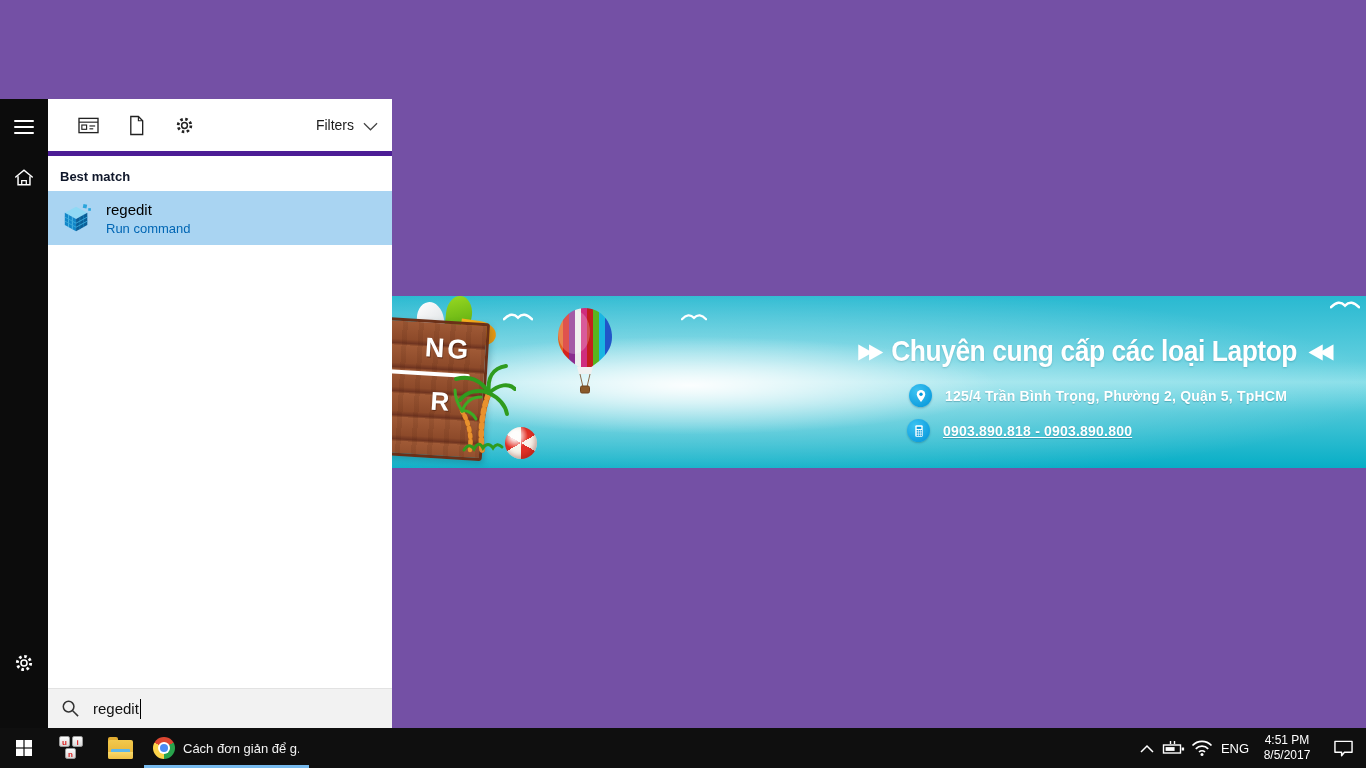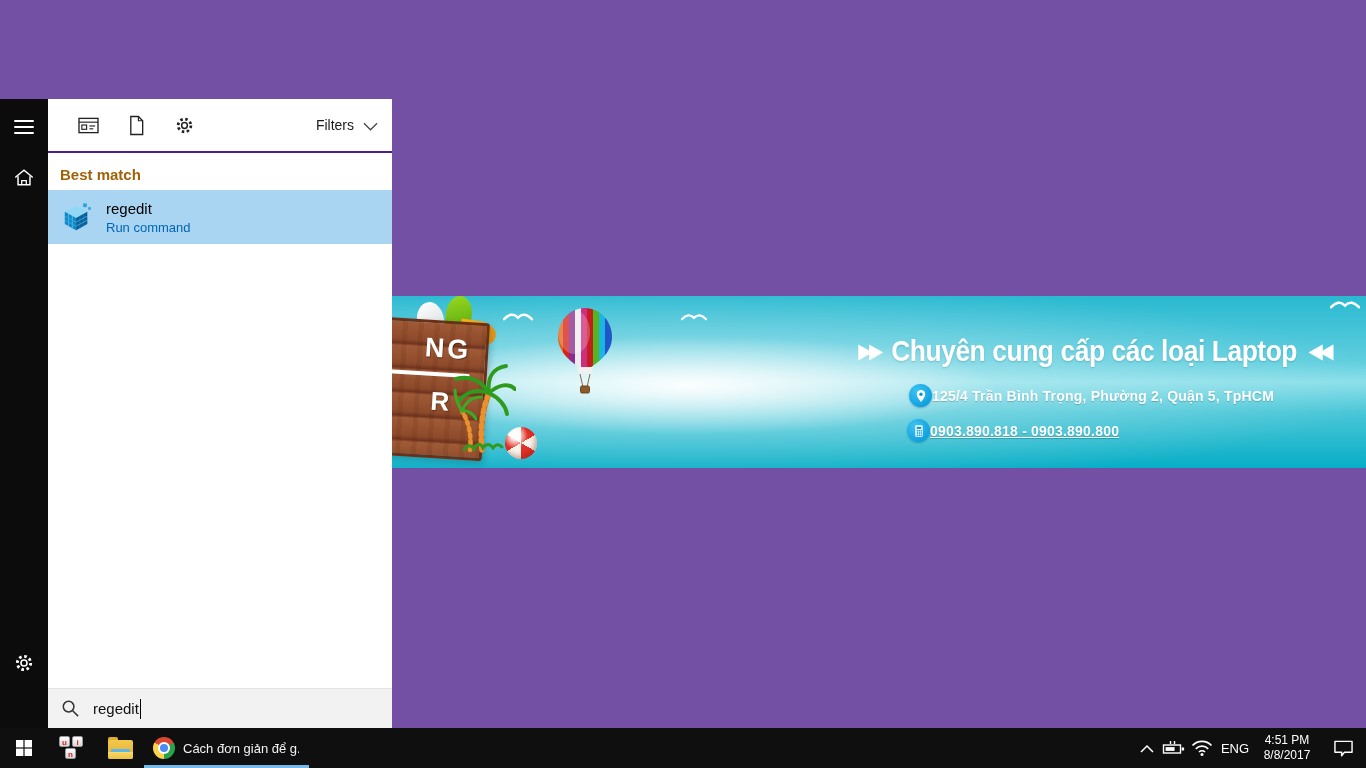--- a/index.html
+++ b/index.html
@@ -19,21 +19,21 @@
       radial-gradient(ellipse 900px 130px at 690px 52%, rgba(255,255,255,.45), rgba(255,255,255,0) 78%),
       linear-gradient(180deg,#29b9d1 0%,#5fcede 38%,#8adfe9 50%,#49c6d7 68%,#07aec6 100%);
   }
   .headline-row{
     position:absolute;top:38px;right:36px;display:flex;align-items:center;gap:13px;
     color:#fff;transform:scaleX(.88);transform-origin:right center;
   }
   .headline-arrow{font-family:"DejaVu Sans",sans-serif;font-size:21px;letter-spacing:-4px;line-height:1;}
   .headline-text{font-size:30px;font-weight:700;letter-spacing:-.5px;white-space:nowrap;
     text-shadow:0 1px 2px rgba(0,90,110,.25);}
-  .info-row{position:absolute;display:flex;align-items:center;color:#fff;}
+  .info-row{position:absolute;display:flex;align-items:center;gap:13px;color:#fff;}
   .info-row.addr{top:88px;left:909px;}
   .info-row.phone{top:123px;left:907px;text-decoration:underline;}
   .info-bubble{width:23px;height:23px;border-radius:50%;flex:0 0 auto;
     background:radial-gradient(circle at 35% 30%,#3cc3f2,#0092d8);display:flex;align-items:center;justify-content:center;
     box-shadow:0 1px 2px rgba(0,60,90,.3);}
   .info-text{font-size:14px;font-weight:700;letter-spacing:.2px;text-shadow:0 1px 1px rgba(0,80,100,.3);white-space:nowrap;}
 
   
   .wood-sign{
     position:absolute;left:316px;top:22px;width:170px;height:138px;
@@ -74,26 +74,26 @@
   
   .search-panel{position:absolute;left:0;top:99px;width:392px;height:629px;z-index:5;display:flex;}
   .rail{width:48px;background:#0c0c0c;position:relative;flex:0 0 auto;}
   .rail-btn{position:absolute;left:0;width:48px;height:44px;display:flex;align-items:center;justify-content:center;color:#fff;}
   .rail-btn.menu{top:6px;}
   .rail-btn.home{top:56px;}
   .rail-btn.gear{bottom:43px;}
   .hamburger i{display:block;width:20px;height:2px;background:#fff;margin:4px 0;border-radius:1px;}
 
   .panel-content{flex:1;background:#fff;position:relative;display:flex;flex-direction:column;}
-  .panel-header{height:52px;display:flex;align-items:center;padding-left:20px;border-bottom:2px solid #4c1d95;flex:0 0 auto;}
+  .panel-header{height:52px;display:flex;align-items:center;padding-left:20px;border-bottom:5px solid #4c1d95;flex:0 0 auto;}
   .hdr-btn{width:40px;height:40px;display:flex;align-items:center;justify-content:center;color:#222;margin-right:8px;}
   .filters{margin-left:auto;display:flex;align-items:center;gap:9px;padding-right:14px;color:#1b1b1b;font-size:14px;}
   .filters svg{color:#444;margin-top:2px;}
 
-  .section-label{margin:13px 12px 7px 12px;font-size:15px;font-weight:700;color:#a16207;}
+  .section-label{margin:13px 12px 7px 12px;font-size:13px;font-weight:700;color:#0f172a;}
   .result-row{height:54px;background:#a9d4f2;display:flex;align-items:center;padding-left:14px;gap:14px;}
   .result-text{display:flex;flex-direction:column;gap:3px;}
   .result-title{font-size:15px;color:#000;line-height:17px;}
   .result-sub{font-size:13px;color:#0066b4;line-height:15px;}
 
   .search-box{position:absolute;left:0;right:0;bottom:0;height:40px;background:#f2f2f2;border-top:1px solid #e2e2e2;
     display:flex;align-items:center;padding-left:13px;box-sizing:border-box;}
   .search-box svg{color:#333;}
   .query{font-size:15px;color:#111;margin-left:13px;}
   .caret{width:1.5px;height:20px;background:#000;margin-left:1px;}
@@ -434,21 +434,21 @@
     <button class="tray-btn wifi">
       <svg width="24" height="18">
           <use href="#sym-wifi"></use>
         </svg>
     </button>
     <button class="tray-btn lang">
       <span>ENG</span>
     </button>
     <button class="tray-clock">
       <span>4:51 PM</span>
-      <span>8/8/2017</span>
+      <span>8/5/2017</span>
     </button>
     <button class="tray-btn action">
       <svg width="21" height="19">
           <use href="#sym-action"></use>
         </svg>
     </button>
   </div>
 </div>
 
 </body></html>

